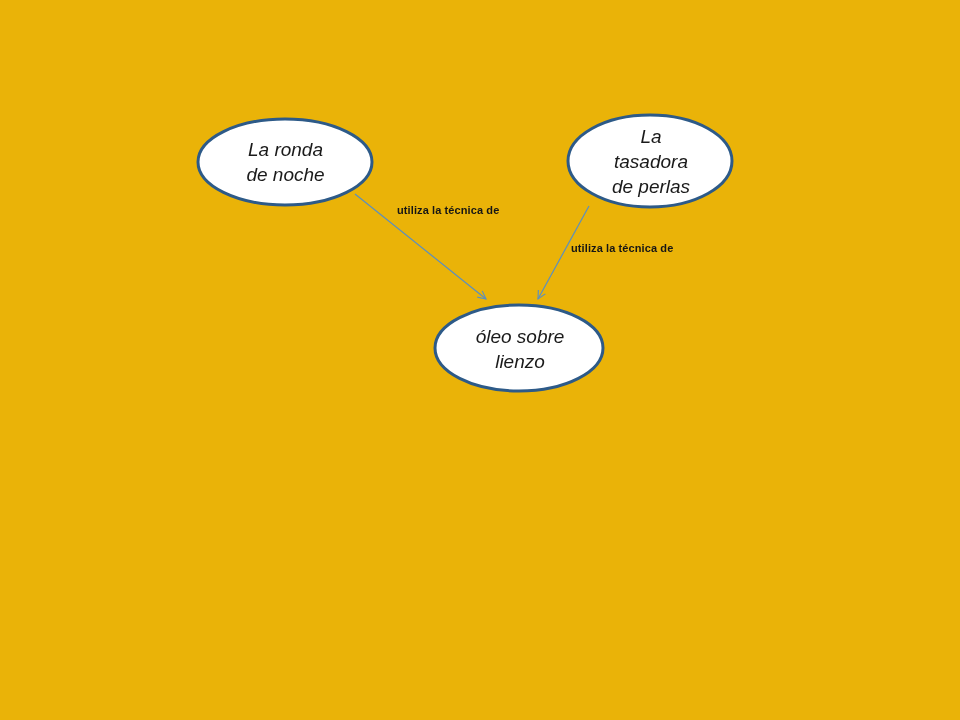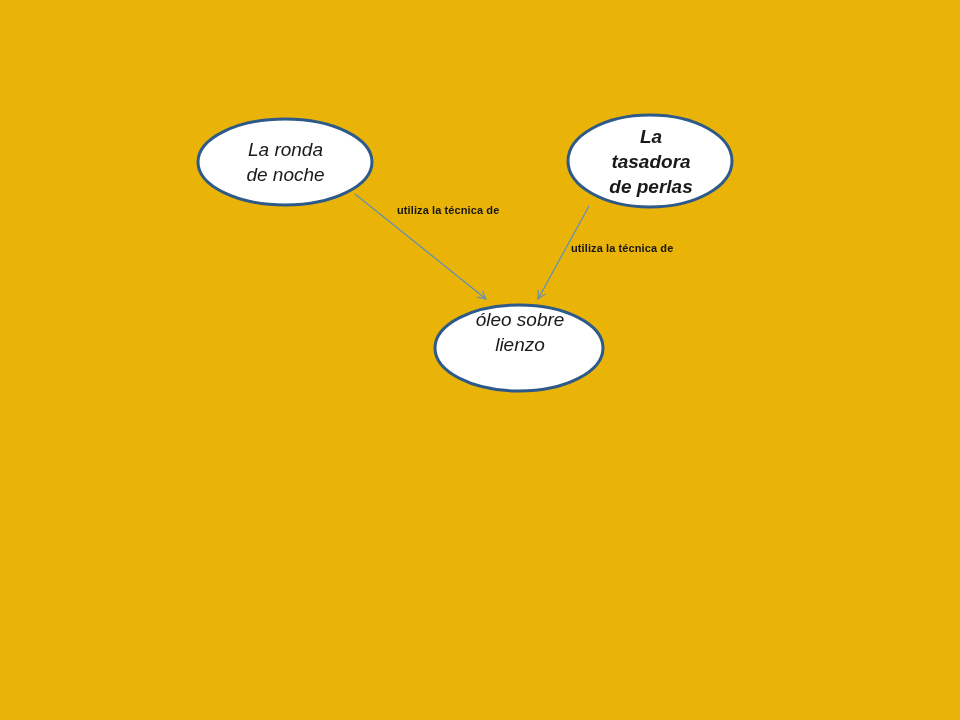--- a/index.html
+++ b/index.html
@@ -35,22 +35,22 @@
     font-family: "Liberation Sans", sans-serif;
     font-style: italic;
     font-weight: 400;
     font-size: 19px;
     line-height: 25px;
     color: #1a1a1a;
     white-space: pre-line;
     pointer-events: none;
   }
   #node-ronda-label  { left: 213px; top: 126px; width: 145px; height: 72px; }
-  #node-tasadora-label { left: 585px; top: 118px; width: 132px; height: 86px; font-weight: bold; }
-  #node-oleo-label   { left: 450px; top: 296px; width: 140px; height: 72px; font-style: italic; }
+  #node-tasadora-label { left: 585px; top: 118px; width: 132px; height: 86px; }
+  #node-oleo-label   { left: 450px; top: 313px; width: 140px; height: 72px; font-style: italic; }
 
   .edge-label {
     position: absolute;
     font-family: "Liberation Sans", sans-serif;
     font-weight: 700;
     font-size: 11px;
     line-height: 13px;
     color: #161616;
     letter-spacing: 0.1px;
     white-space: nowrap;

